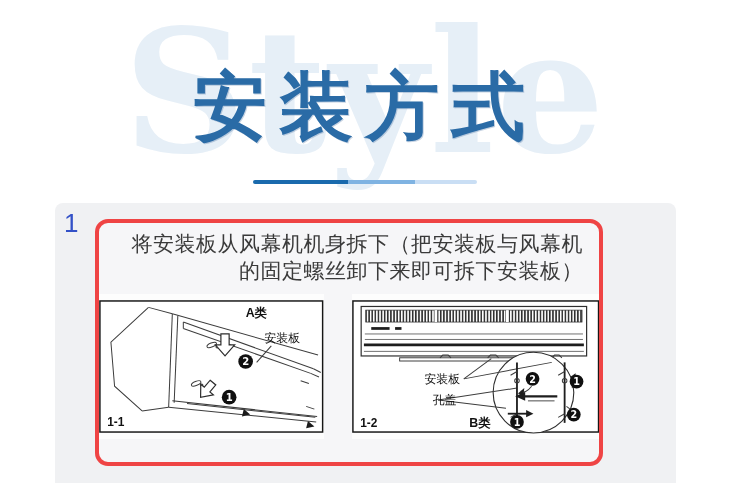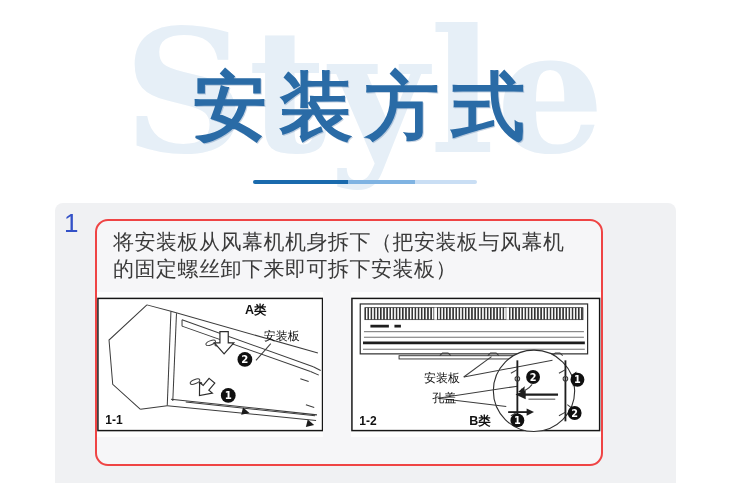--- a/index.html
+++ b/index.html
@@ -33,22 +33,23 @@
   .section{
     position:absolute;top:203px;left:55px;width:621px;height:280px;
     border-radius:8px 8px 0 0;
   }
   .step-number{
     position:absolute;top:5px;left:9px;
     font-size:26px;font-weight:500;
   }
   .step-box{
     position:absolute;top:16px;left:40px;width:508px;height:247px;
-    border:2px solid #ef4444;border-radius:13px;
+    border:4px solid #ef4444;border-radius:13px;
     box-sizing:border-box;
+    text-align:right;
   }
   .step-text{
     margin:8px 16px 0 16px;
     font-size:21px;line-height:1.28;letter-spacing:0.5px;
   }
   .figures{
     display:flex;justify-content:center;align-items:flex-start;
     gap:28px;margin-top:9px;
   }
   .figure{background:#fdfdfd;display:block;}

